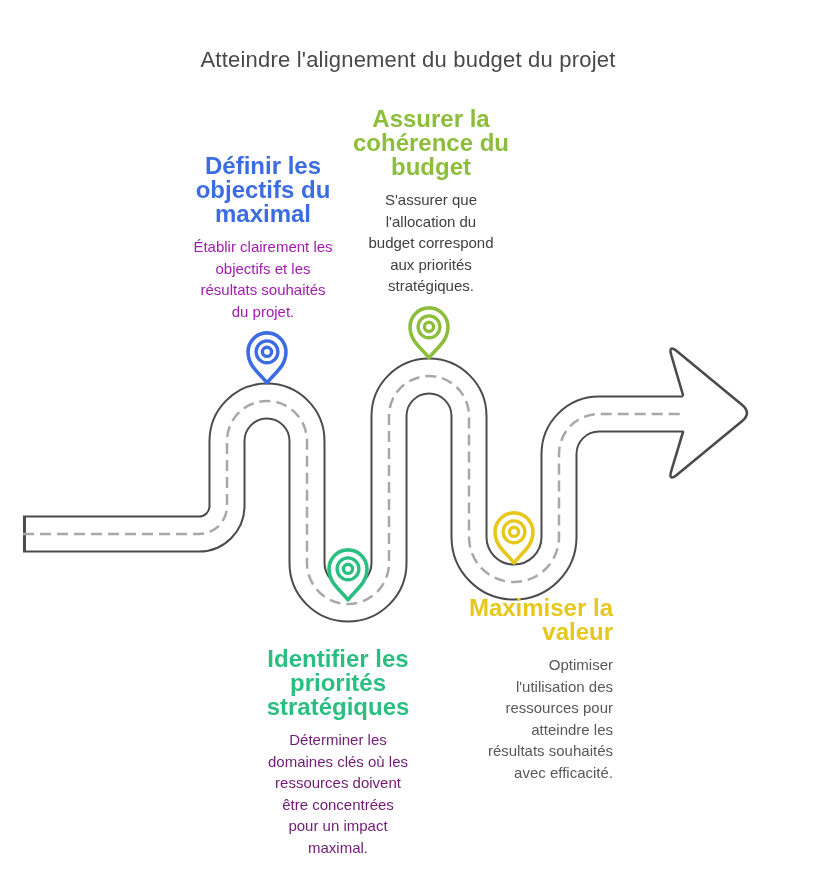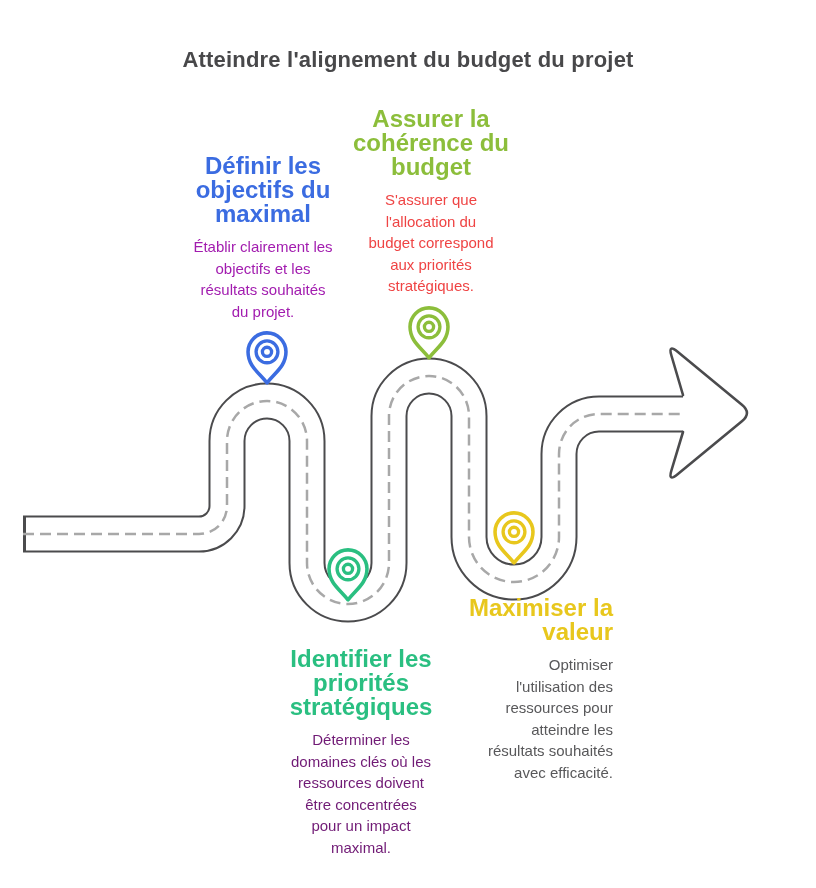--- a/index.html
+++ b/index.html
@@ -7,40 +7,40 @@
     position:relative;
     width:816px;height:888px;
     background:#ffffff;
     font-family:"Liberation Sans",sans-serif;
     overflow:hidden;
   }
   .road-svg{position:absolute;left:0;top:0;}
   .page-title{
     position:absolute;left:0;top:47px;width:816px;
     text-align:center;
-    font-size:22px;font-weight:bold;letter-spacing:.2px;
+    font-size:22px;font-weight:normal;letter-spacing:.2px;
   }
   .step{
     position:absolute;
     width:200px;
     transform:translateX(-50%);
     text-align:center;
   }
   .step-heading{
     font-size:24px;font-weight:bold;line-height:24px;
     white-space:pre-line;
   }
   .step-body{
     margin-top:10px;
     font-size:15px;line-height:21.5px;
     white-space:pre-line;
   }
   .step1{left:263px;top:154px;}
   .step2{left:431px;top:107px;}
-  .step3{left:361px;top:647px;}
+  .step3{left:338px;top:647px;}
   .step4{left:513px;top:596px;text-align:right;}
 </style>
 </head>
 <body>
 
 <div class="canvas">
 
   <svg class="road-svg" width="816" height="888" viewBox="0 0 816 888">
 
     <path d="M 23 534 H 199 A 28 28 0 0 0 227 506 V 441 A 40 40 0 0 1 307 441 V 563 A 41 41 0 0 0 389 563 V 416 A 40 40 0 0 1 469 416 V 537 A 45 45 0 0 0 559 537 V 454 A 40 40 0 0 1 599 414 H 683" fill="none" stroke-width="37" stroke="#4b4b4d"></path>
@@ -85,21 +85,21 @@
     <div class="step-body" style="color: #a21caf;">Établir clairement les
 objectifs et les
 résultats souhaités
 du projet.</div>
   </div>
 
   <div class="step step2">
     <div class="step-heading" style="color: rgb(140, 190, 59);">Assurer la
 cohérence du
 budget</div>
-    <div class="step-body" style="color: #ef4444;">S'assurer que
+    <div class="step-body" style="color: #404040;">S'assurer que
 l'allocation du
 budget correspond
 aux priorités
 stratégiques.</div>
   </div>
 
   <div class="step step3">
     <div class="step-heading" style="color: rgb(42, 191, 129);">Identifier les
 priorités
 stratégiques</div>

